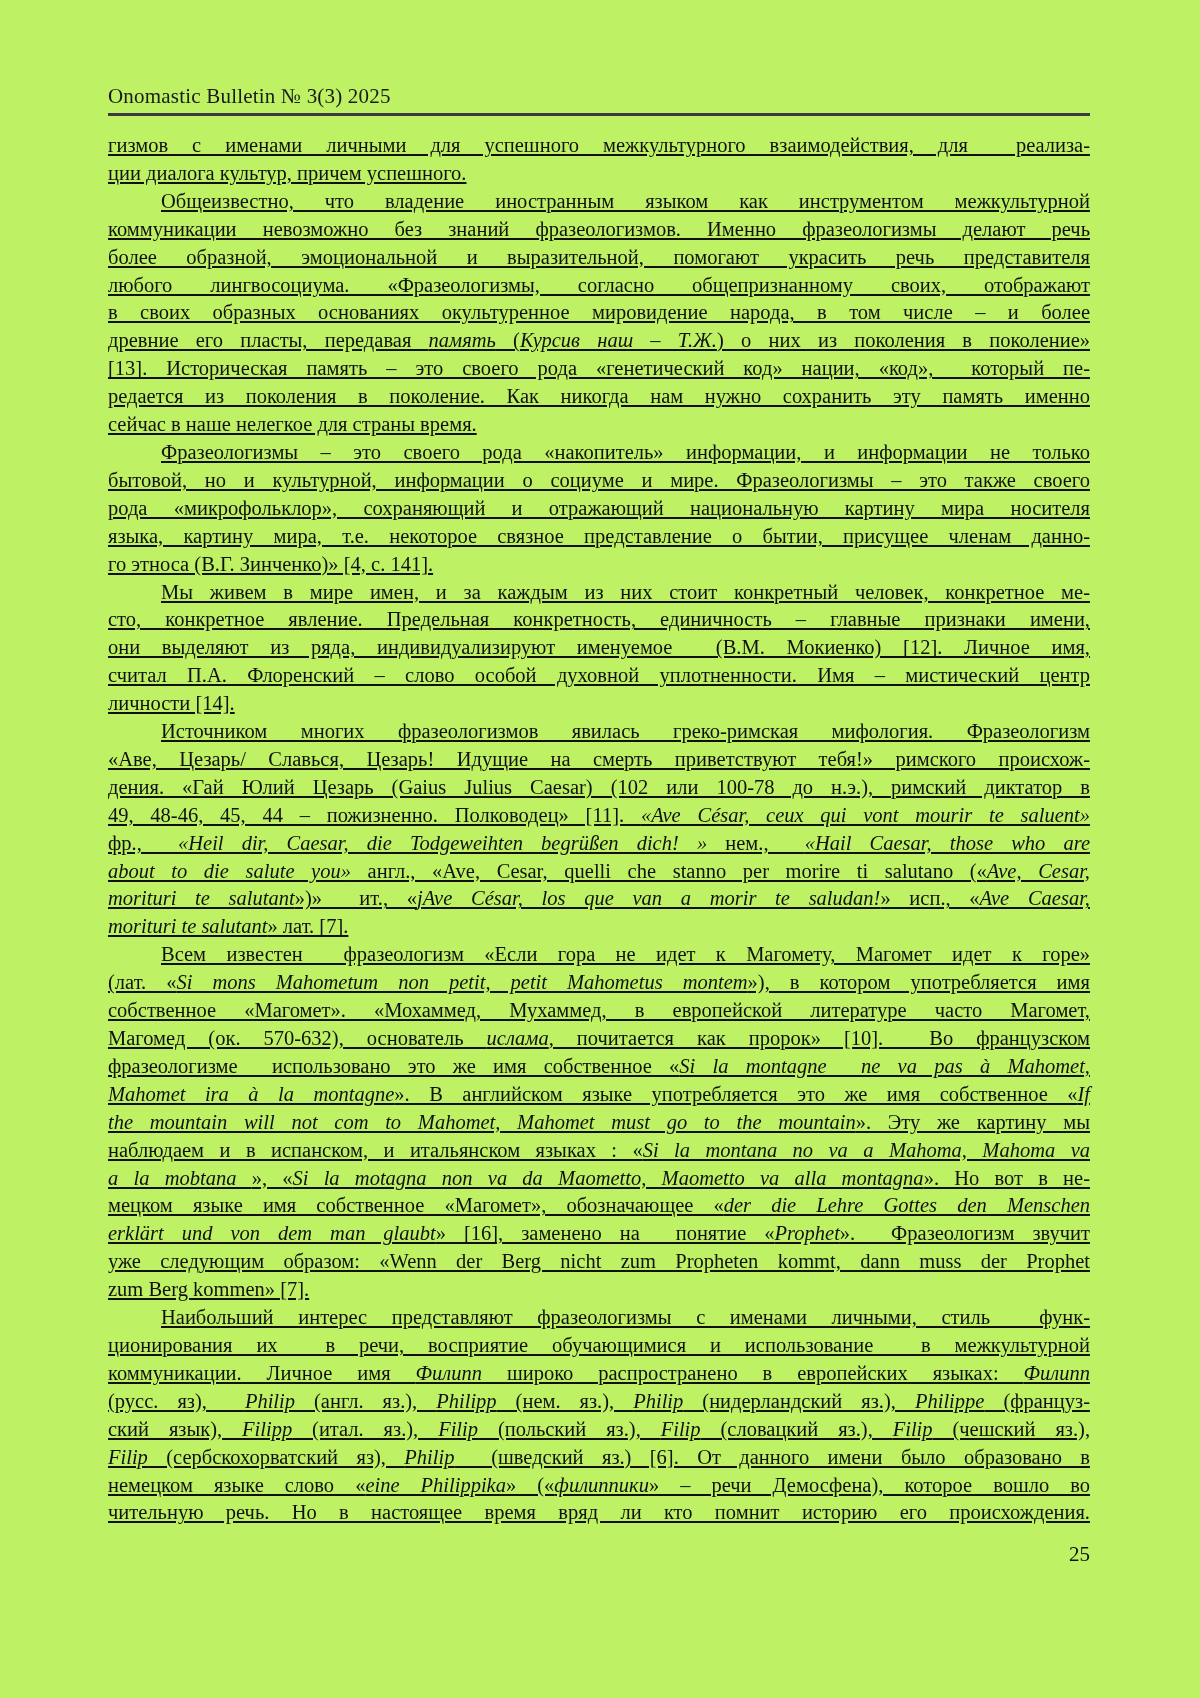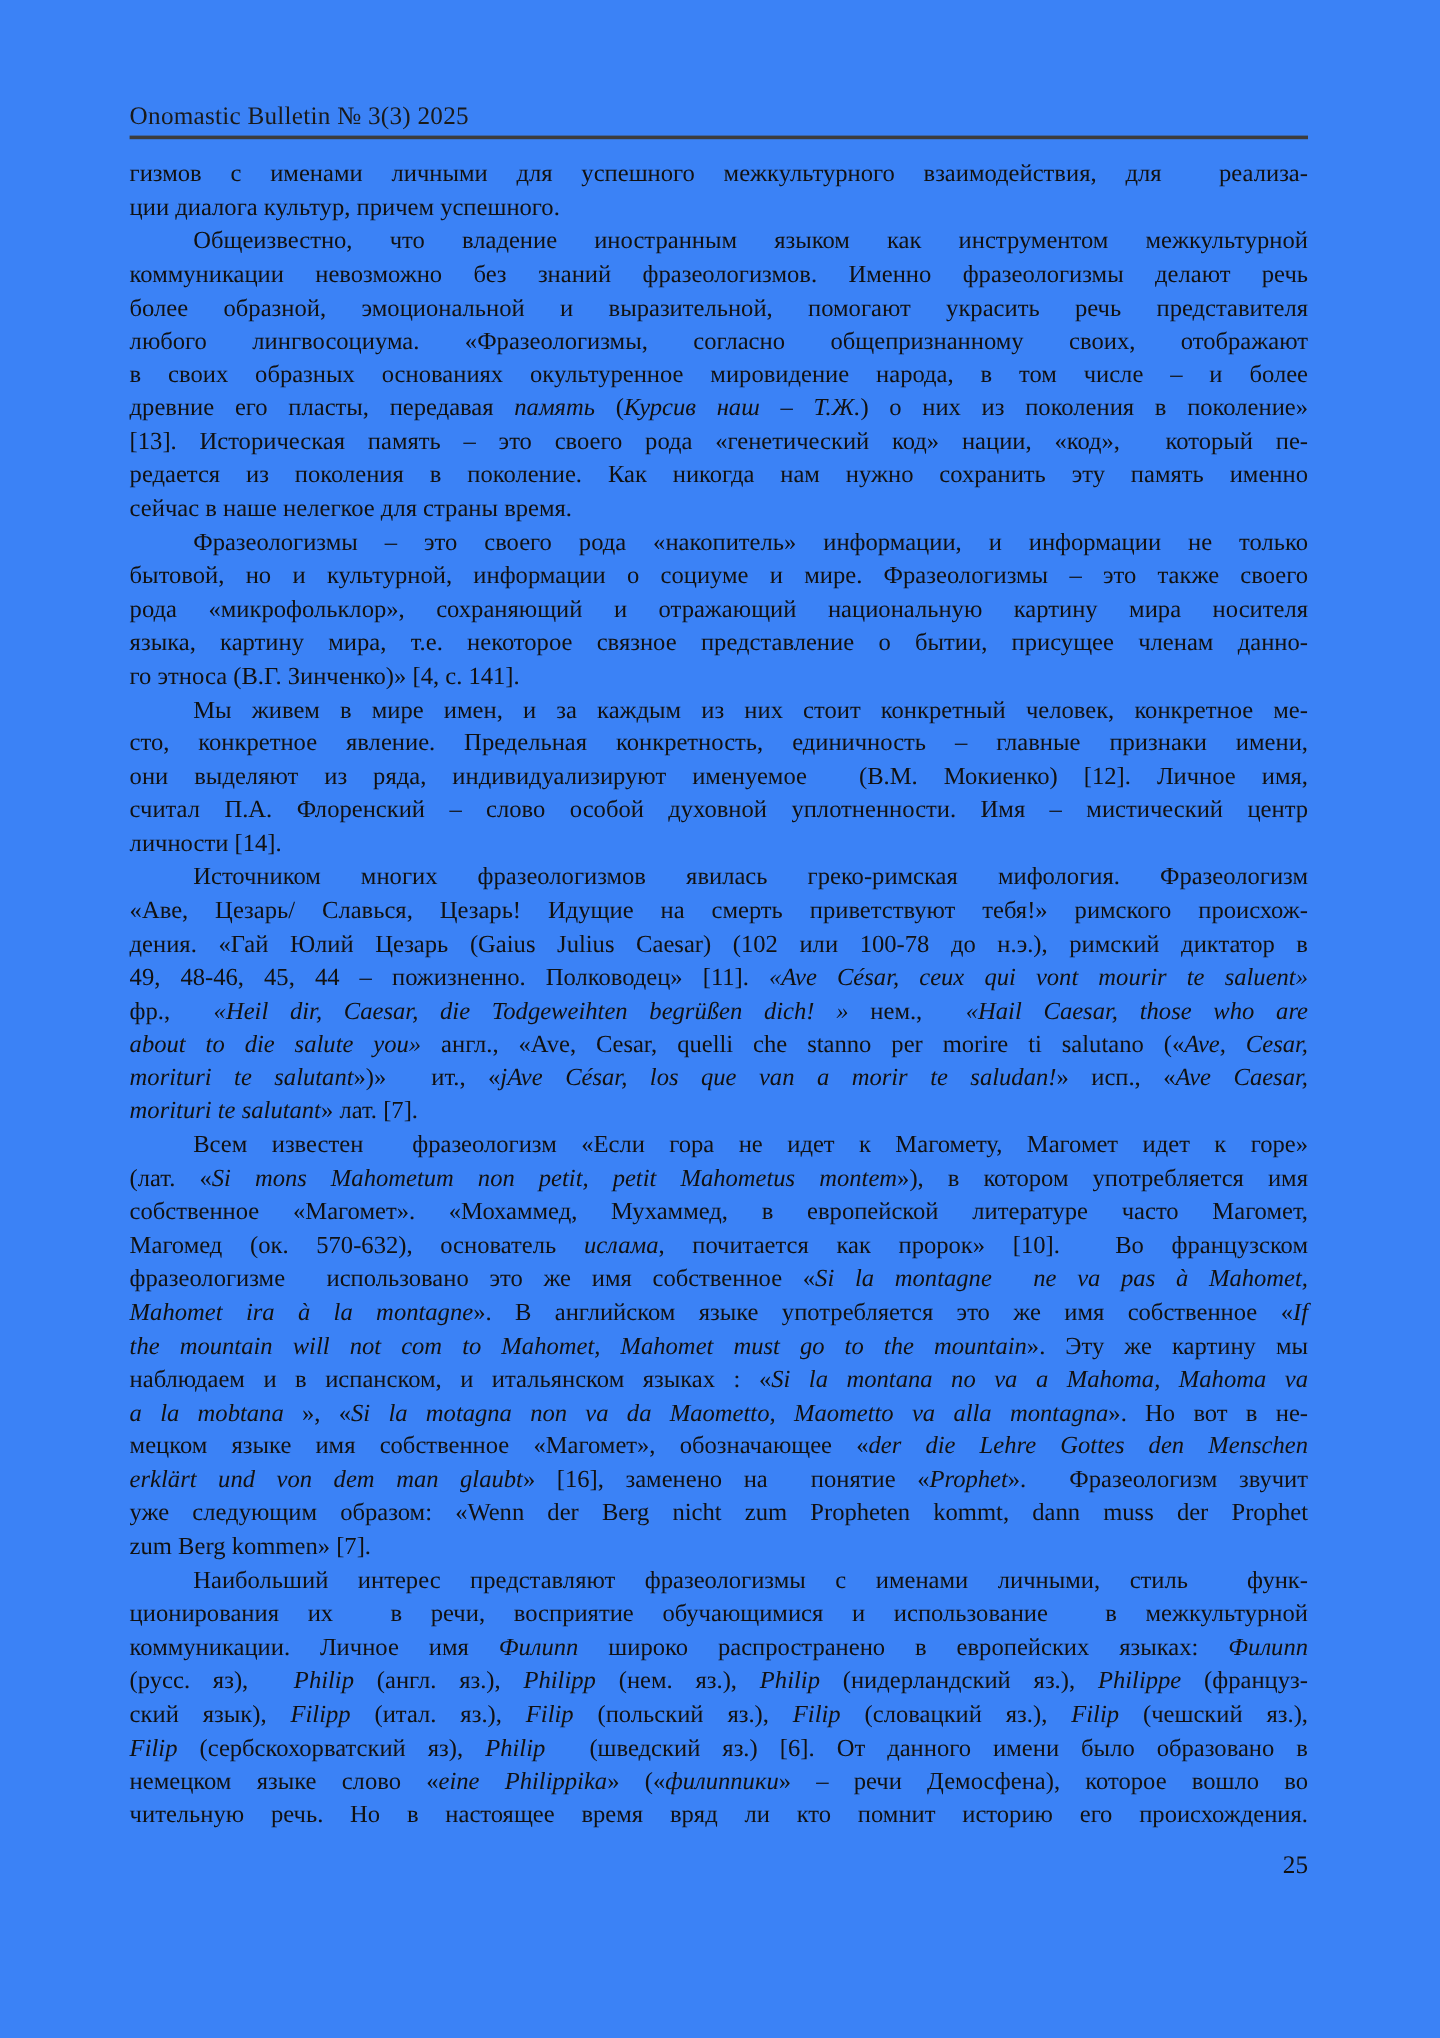--- a/index.html
+++ b/index.html
@@ -1,20 +1,20 @@
 <!DOCTYPE html>
 <html lang="ru"><head>
 <meta charset="utf-8">
 <style>
   html, body { margin: 0; padding: 0; background: #ffffff; }
   .page {
     position: relative;
     width: 1200px;
     height: 1698px;
-    background: #3b82f6;
+    background: #bef264;
     font-family: "Liberation Serif", "DejaVu Serif", serif;
     color: #111111;
     overflow: hidden;
   }
   .content {
     position: absolute;
     left: 108px;
     top: 84px;
     width: 982px;
   }
@@ -28,21 +28,21 @@
     margin-top: 5px;
     border: none;
     border-top: 3px solid #3c3c3c;
     height: 0;
   }
   .article-body {
     margin-top: 16px;
     font-size: 20.5px;
     line-height: 27.9px;
   }
-  .para { margin: 0; }
+  .para { margin: 0; text-decoration: underline; }
   .tline {
     text-align: justify;
     text-align-last: justify;
     -moz-text-align-last: justify;
   }
   .tline.rag { text-align-last: left; -moz-text-align-last: left; }
   .tline.ind { padding-left: 53px; }
   .it { font-style: italic; }
   .footer {
     margin-top: 15px;

